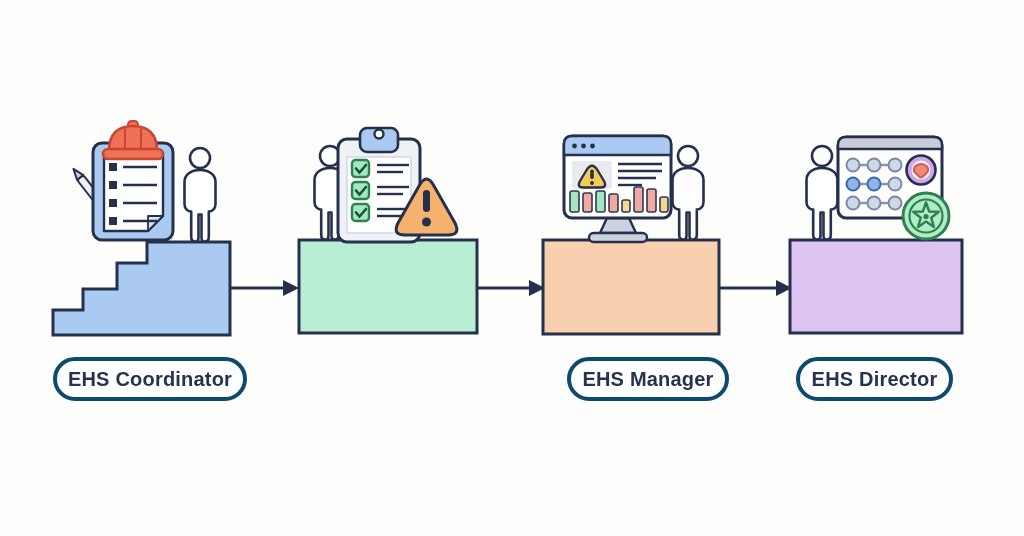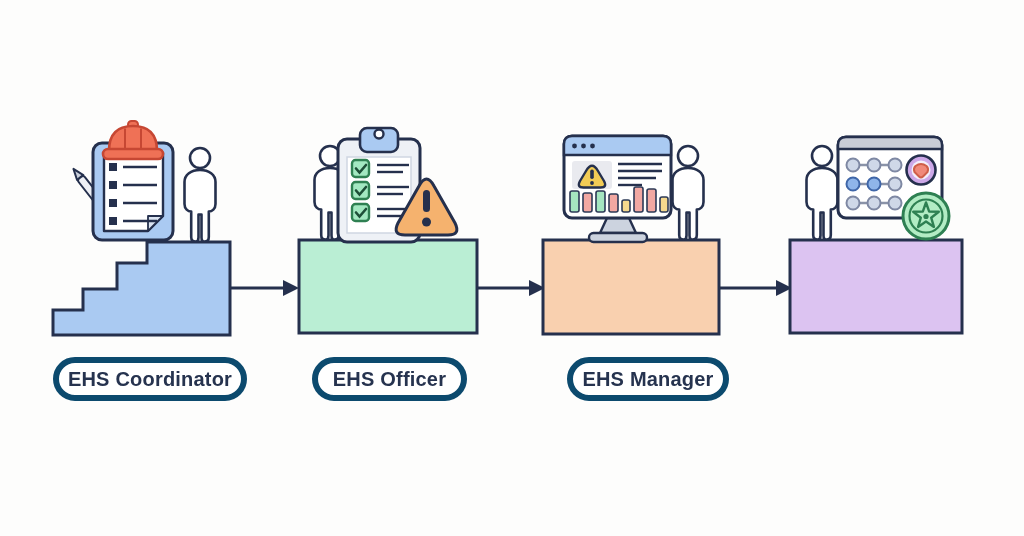--- a/index.html
+++ b/index.html
@@ -7,21 +7,21 @@
   .canvas{
     position:relative;
     width:1024px;height:536px;
     background:#fdfdfc;
     overflow:hidden;
     font-family:"Liberation Sans", sans-serif;
   }
   .art{position:absolute;left:0;top:0;}
   .pill{
     position:absolute;top:357px;height:44px;
-    background:#ffffff;border:6px solid #0c4a6e;border-radius:22px;
+    background:#ffffff;border:4px solid #0c4a6e;border-radius:22px;
     display:flex;align-items:center;justify-content:center;
     box-sizing:border-box;
     font-weight:700;font-size:20px;color:#26334f;letter-spacing:.2px;
     font-family:"Liberation Sans", sans-serif;
   }
   .pill-1{left:53px;width:194px;}
   .pill-2{left:312px;width:155px;}
   .pill-3{left:567px;width:162px;}
   .pill-4{left:796px;width:157px;}
 </style>
@@ -203,20 +203,20 @@
         <circle cx="926" cy="216" r="16.5" fill="none" stroke="#2e8052" stroke-width="2.2"></circle>
         <path d="M926,202.5 L929.2,211.55 L938.8,211.8 L931.2,217.7 L933.9,226.9 L926,221.5 L918.1,226.9 L920.8,217.7 L913.2,211.8 L922.8,211.55 Z" fill="#b2ecc4" stroke="#2e8052" stroke-width="2.4" stroke-linejoin="round"></path>
         <circle cx="926" cy="216.5" r="2.6" fill="#2e8052"></circle>
       </g>
     </g>
   </svg>
 
   <div class="pill pill-1">
     <span>EHS Coordinator</span>
   </div>
-  <div class="pill pill-2">
-    <span>EHS Officer</span>
-  </div>
   <div class="pill pill-3">
     <span>EHS Manager</span>
   </div>
+  <div class="pill pill-4">
+    <span>EHS Director</span>
+  </div>
 
 </div>
 
 </body></html>

